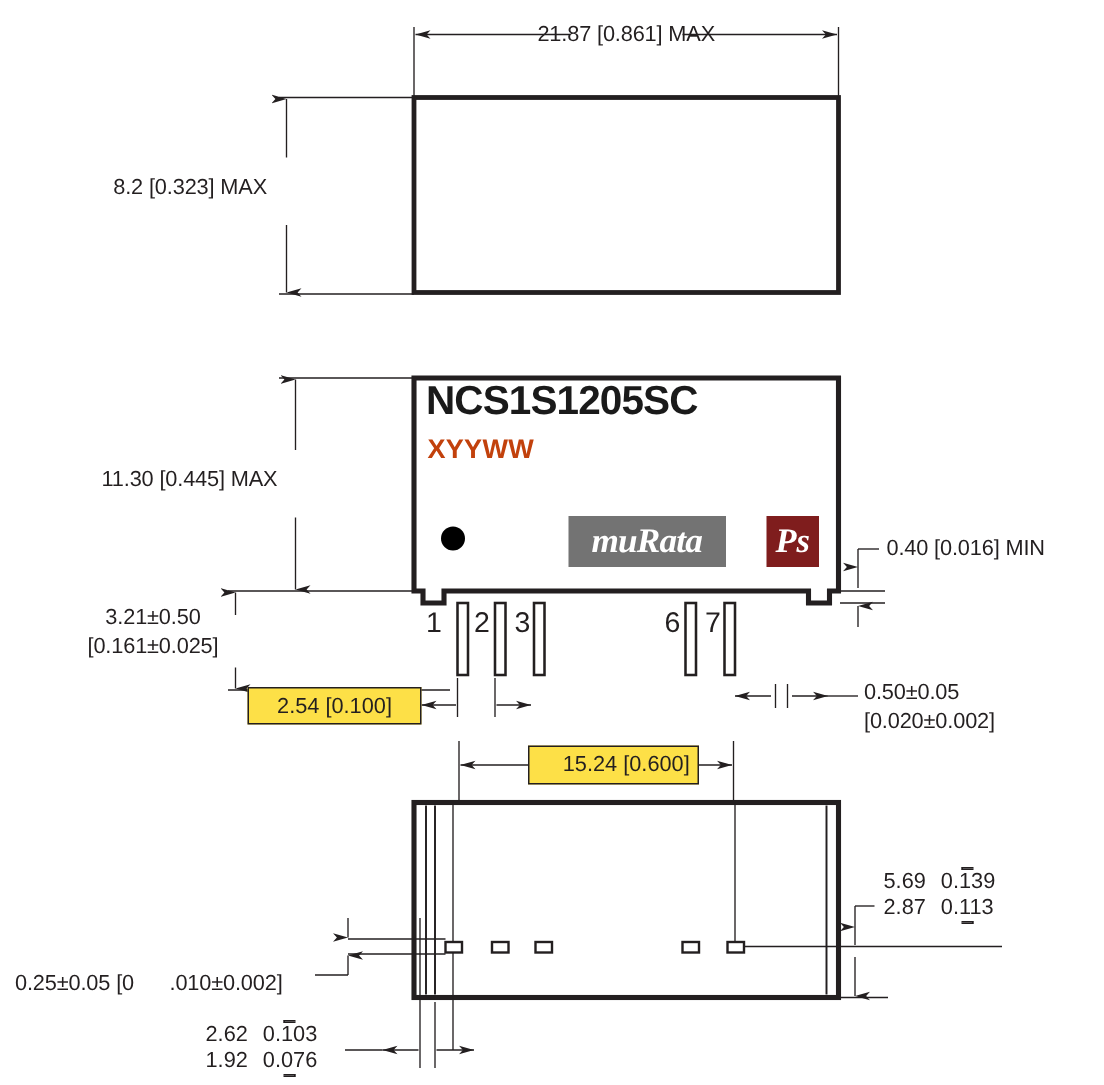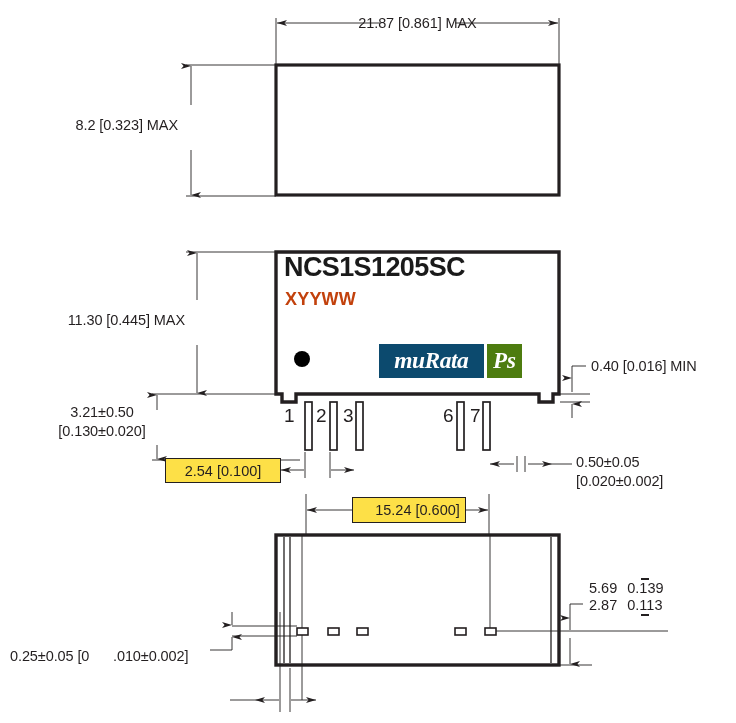--- a/index.html
+++ b/index.html
@@ -52,39 +52,40 @@
     font-weight:bold;
     font-size:18px;
     letter-spacing:0.2px;
     color:#c2410c;
     white-space:pre;
   }
 
   
   .logo-murata{
     position:absolute;
-    background:#0c4a6e;
+    background:#737373;
     display:flex;align-items:center;justify-content:center;
     overflow:hidden;
   }
   .logo-murata span{
     color:#ffffff;
     font-family:"Liberation Serif", serif;
     font-weight:bold;
     font-style:italic;
     font-size:23px;
     letter-spacing:-0.5px;
     transform:scaleX(1.02);
     white-space:pre;
   }
   .logo-ps{
     position:absolute;
-    background:#4d7c0f;
+    background:#7f1d1d;
     display:flex;align-items:center;justify-content:center;
     overflow:hidden;
+    margin-left:24px;
   }
   .logo-ps span{
     color:#ffffff;
     font-family:"Liberation Serif", serif;
     font-weight:bold;
     font-style:italic;
     font-size:23px;
     white-space:pre;
   }
 
@@ -237,21 +238,21 @@
 
   <div class="lbl" style="left:284px;top:404px;font-size:19px;">1</div>
   <div class="lbl" style="left:316px;top:404px;font-size:19px;">2</div>
   <div class="lbl" style="left:343px;top:404px;font-size:19px;">3</div>
   <div class="lbl" style="left:443px;top:404px;font-size:19px;">6</div>
   <div class="lbl" style="left:470px;top:404px;font-size:19px;">7</div>
 
   <div class="lbl" style="left:591px;top:357px;">0.40 [0.016] MIN</div>
 
   <div class="lbl center" style="left:22px;top:403px;width:160px;">3.21±0.50</div>
-  <div class="lbl center" style="left:22px;top:422px;width:160px;">[0.130±0.020]</div>
+  <div class="lbl center" style="left:22px;top:422px;width:160px;">[0.161±0.025]</div>
 
   <div class="boxed" style="left:165px;top:458px;width:116px;height:25px;">2.54 [0.100]</div>
 
   <div class="lbl" style="left:576px;top:453px;">0.50±0.05</div>
   <div class="lbl" style="left:576px;top:472px;">[0.020±0.002]</div>
 
   <div class="boxed" style="left:352px;top:497px;width:114px;height:26px;padding-left:17px;">15.24 [0.600]</div>
 
   <div class="stack" style="left:589px;top:578px;">
     <div class="nums">
@@ -264,14 +265,28 @@
         <div>0.139</div>
         <div>0.113</div>
       </div>
       <div class="br"></div>
     </div>
   </div>
 
   <div class="lbl" style="left:10px;top:647px;">0.25±0.05 [0</div>
   <div class="lbl" style="left:113px;top:647px;">.010±0.002]</div>
 
+  <div class="stack" style="left:137px;top:680px;">
+    <div class="nums">
+      <div>2.62</div>
+      <div>1.92</div>
+    </div>
+    <div class="brk">
+      <div class="bl"></div>
+      <div class="inner">
+        <div>0.103</div>
+        <div>0.076</div>
+      </div>
+      <div class="br"></div>
+    </div>
+  </div>
 
 </div>
 
 </body></html>

